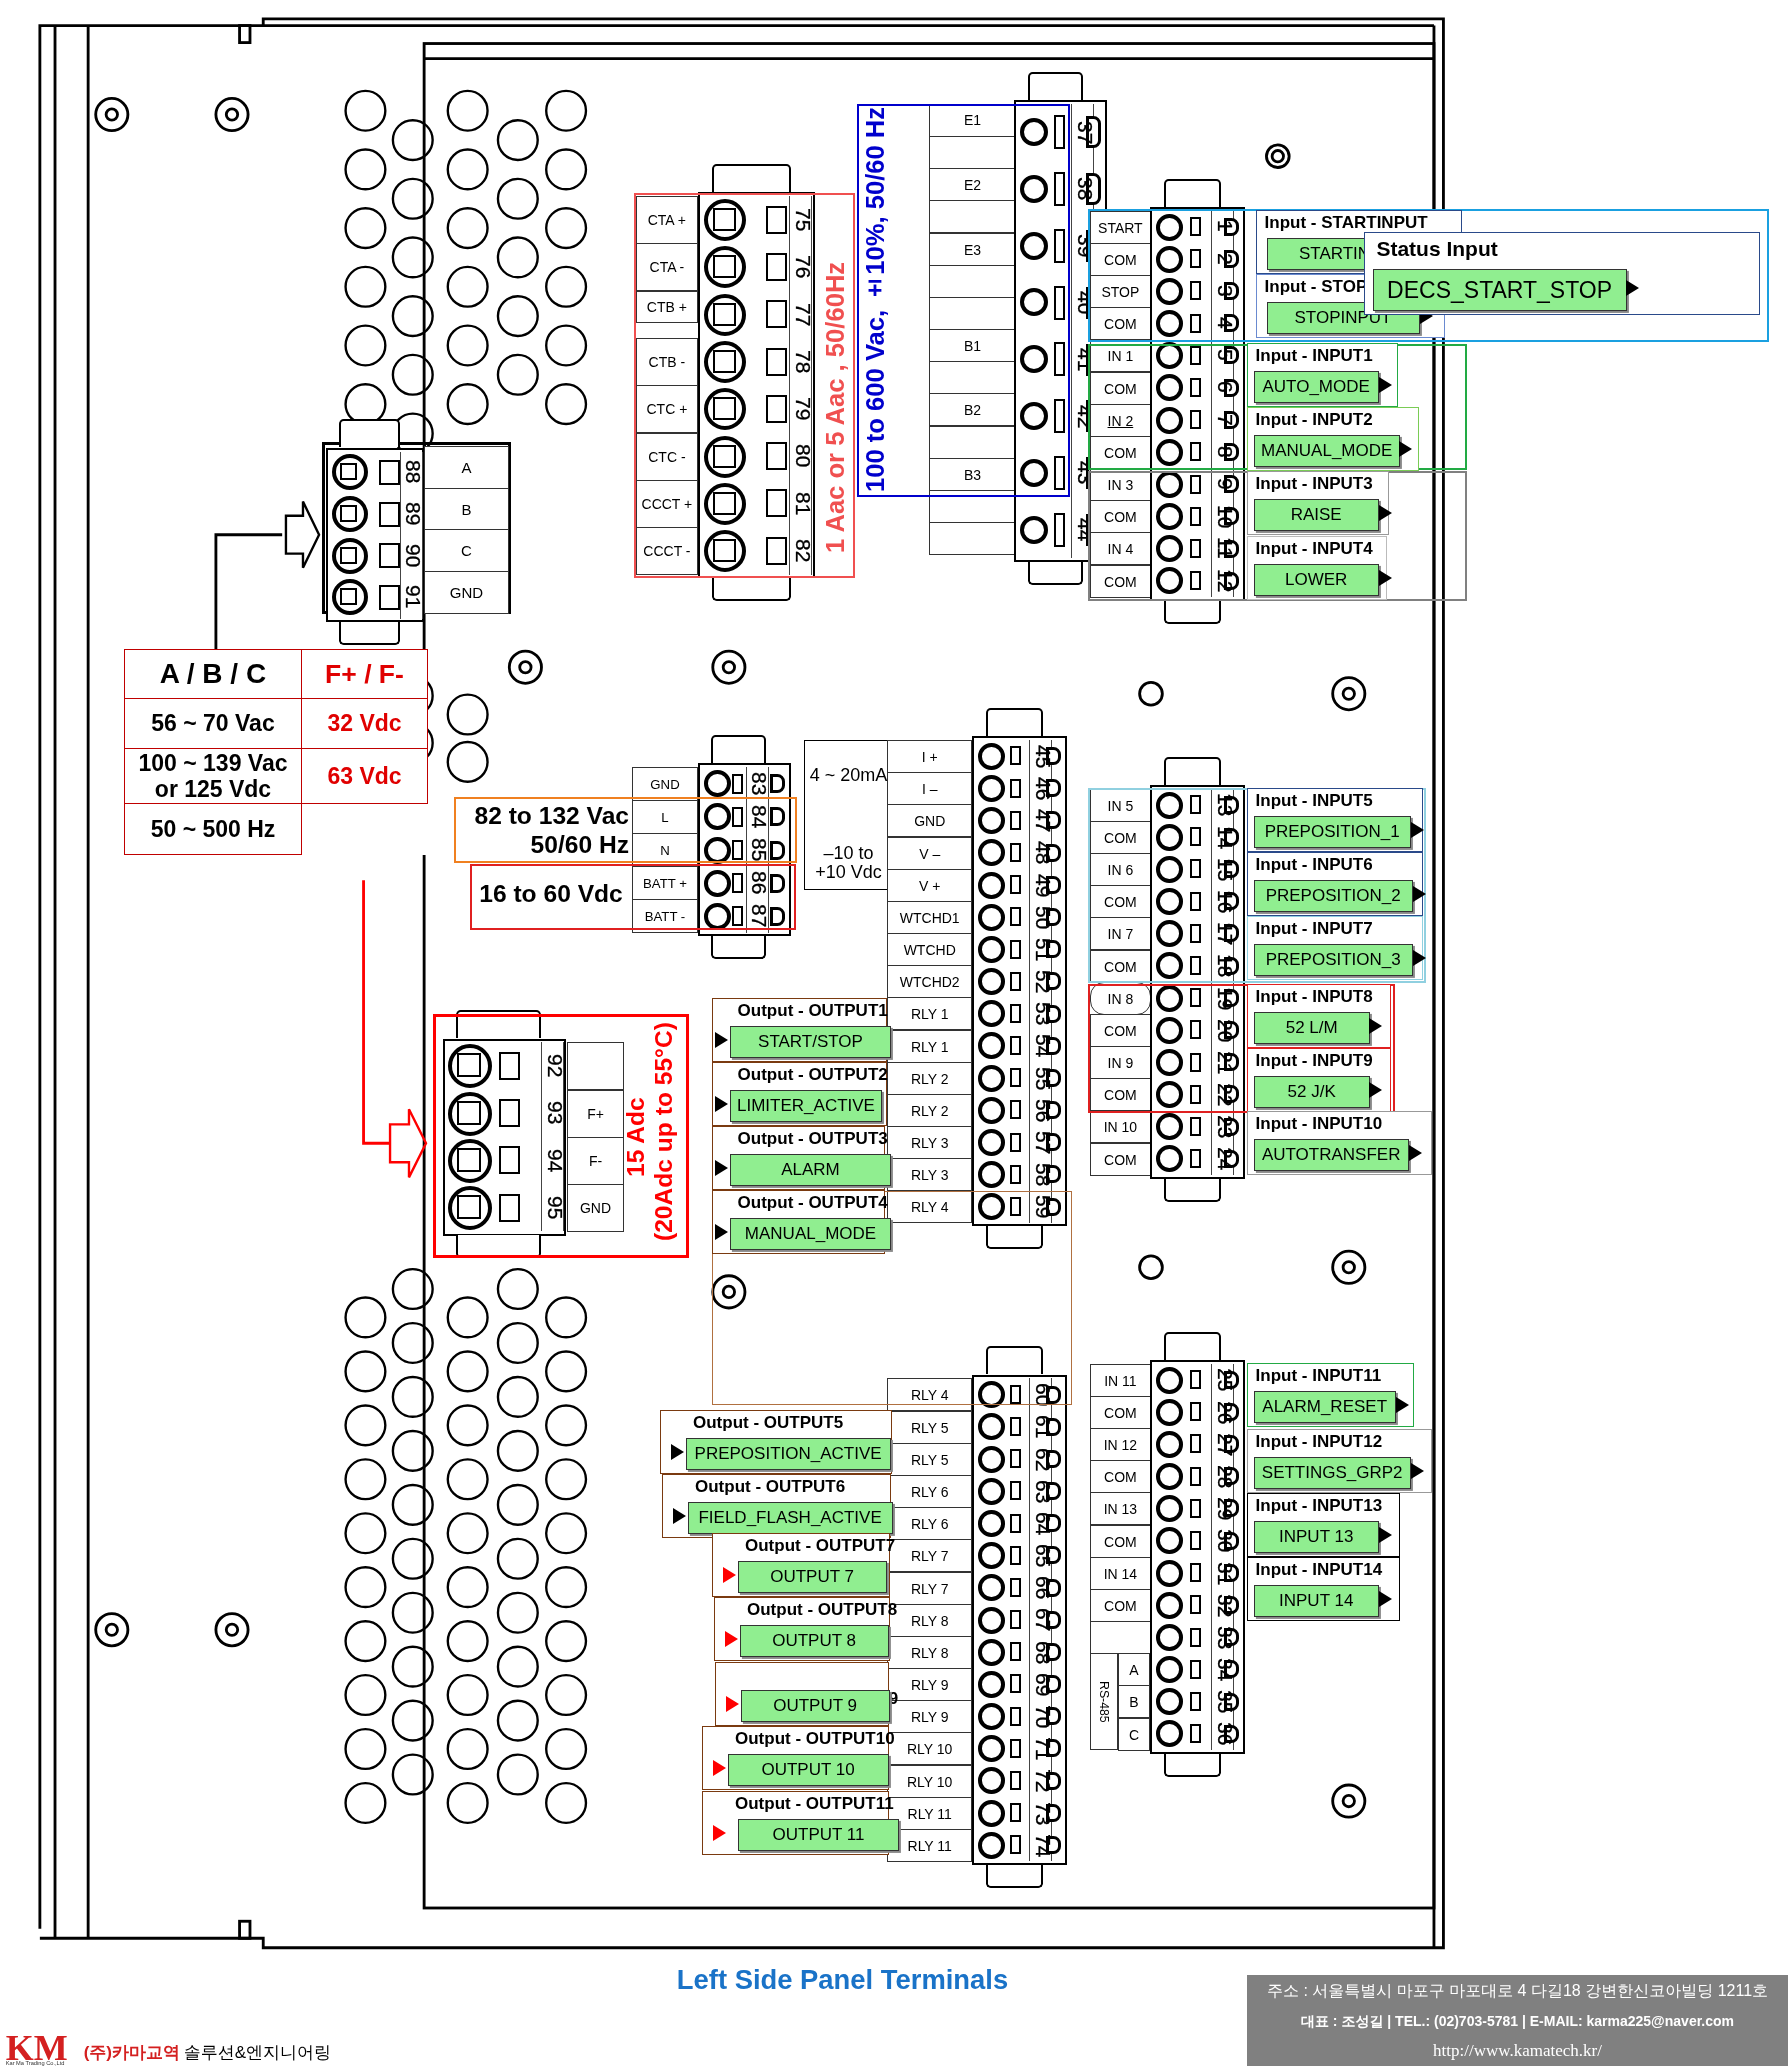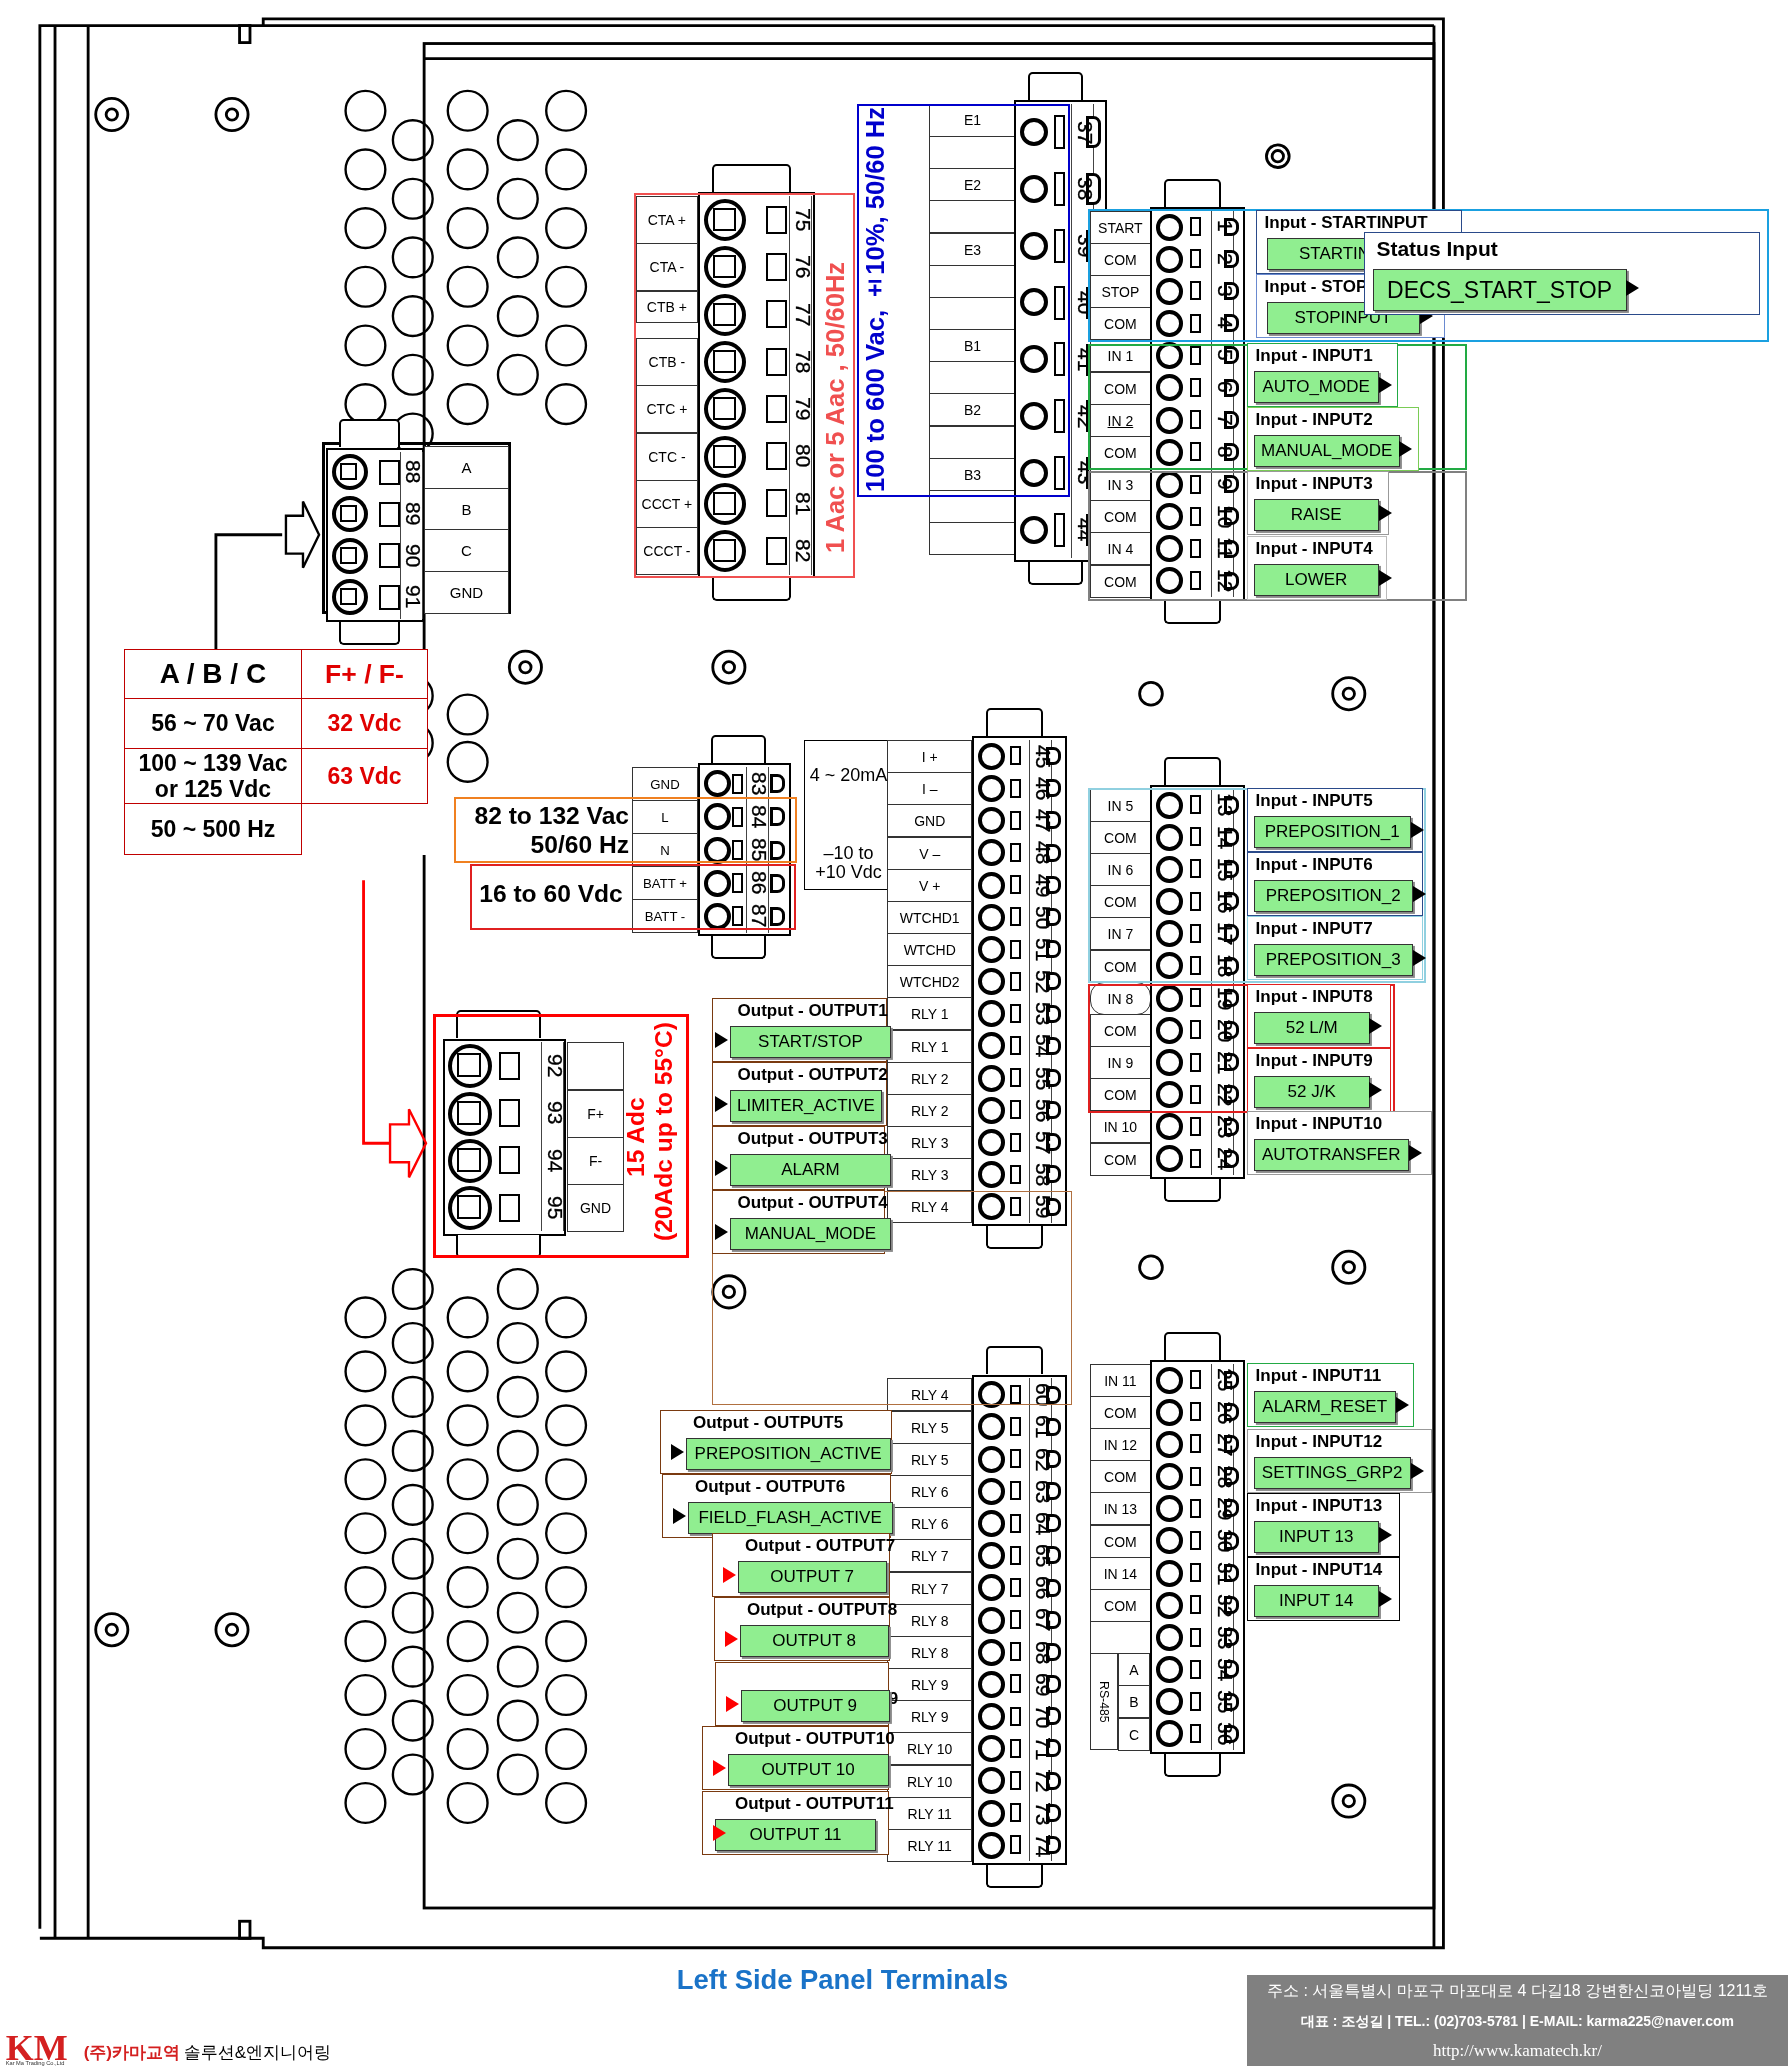--- a/index.html
+++ b/index.html
@@ -927,21 +927,21 @@
       <div class="g" style="left: 24.6px; top: 26.5px; width: 147px; height: 30px;">OUTPUT 9</div>
       <div class="arr-r arr-red" style="left: 9.5px; top: 33px;"></div>
     </div>
     <div class="sig" style="left: 702px; top: 1726px; width: 187px; height: 64px; border: 1.4px solid rgb(122, 58, 16);">
       <div class="t" style="left: 32px;">Output - OUTPUT10</div>
       <div class="g" style="left: 24.6px; top: 26.5px; width: 159px; height: 30px;">OUTPUT 10</div>
       <div class="arr-r arr-red" style="left: 9.5px; top: 33px;"></div>
     </div>
     <div class="sig" style="left: 702px; top: 1791px; width: 187px; height: 64px; border: 1.4px solid rgb(122, 58, 16);">
       <div class="t" style="left: 32px;">Output - OUTPUT11</div>
-      <div class="g" style="left: 12px; top: 26.5px; width: 159px; height: 30px; text-align: center;">OUTPUT 11</div>
+      <div class="g" style="left: 35px; top: 26.5px; width: 159px; height: 30px; text-align: center;">OUTPUT 11</div>
       <div class="arr-r arr-red" style="left: 9.5px; top: 33px;"></div>
     </div>
   </div>
 
 <div class="sig" style="left:1364px;top:232px;width:396px;height:83px;border:1.9px solid #2a4a8a;">
   <div class="t" style="font-size:21px;top:3.8px;">Status Input</div>
   <div class="g" style="left:7.6px;top:36px;width:252px;height:40px;font-size:23px;">DECS_START_STOP</div>
   <div class="arr-r" style="left:261px;top:47px;"></div>
 </div>
 

